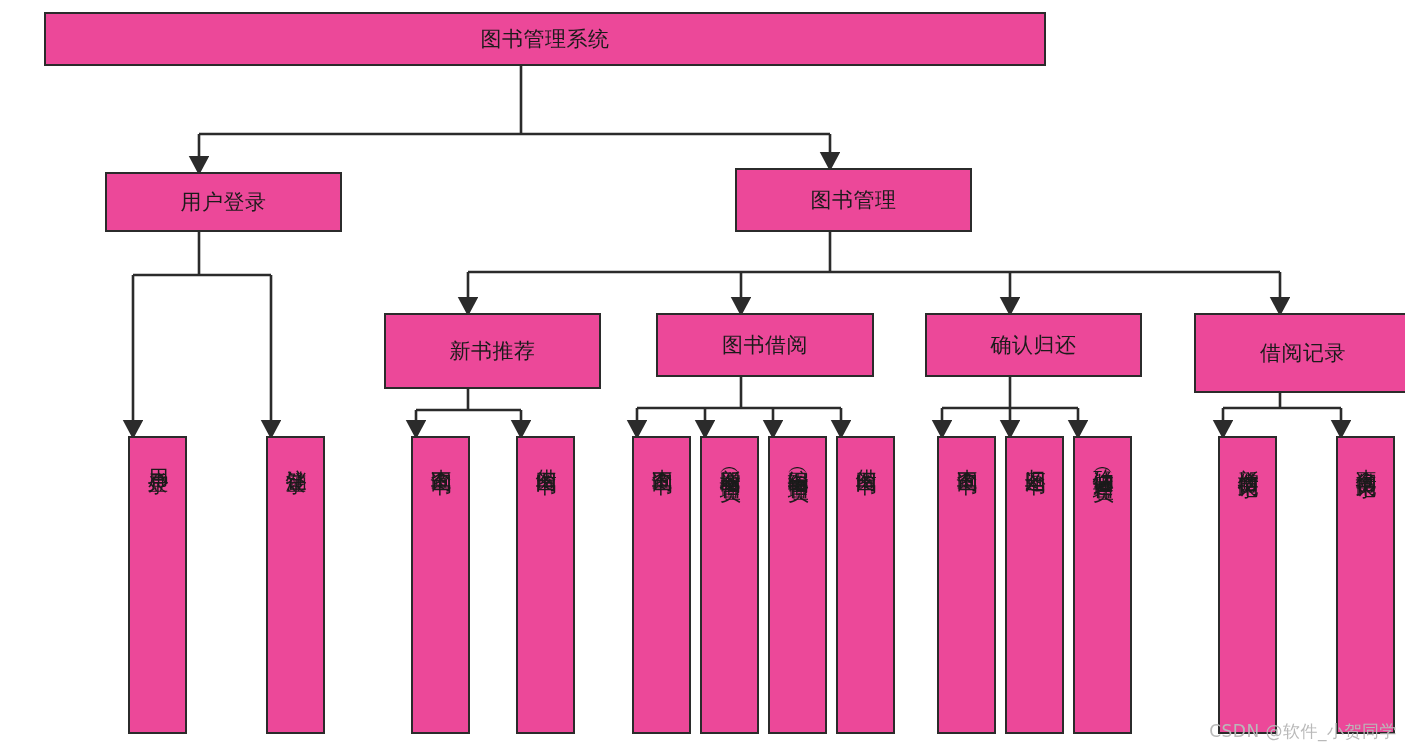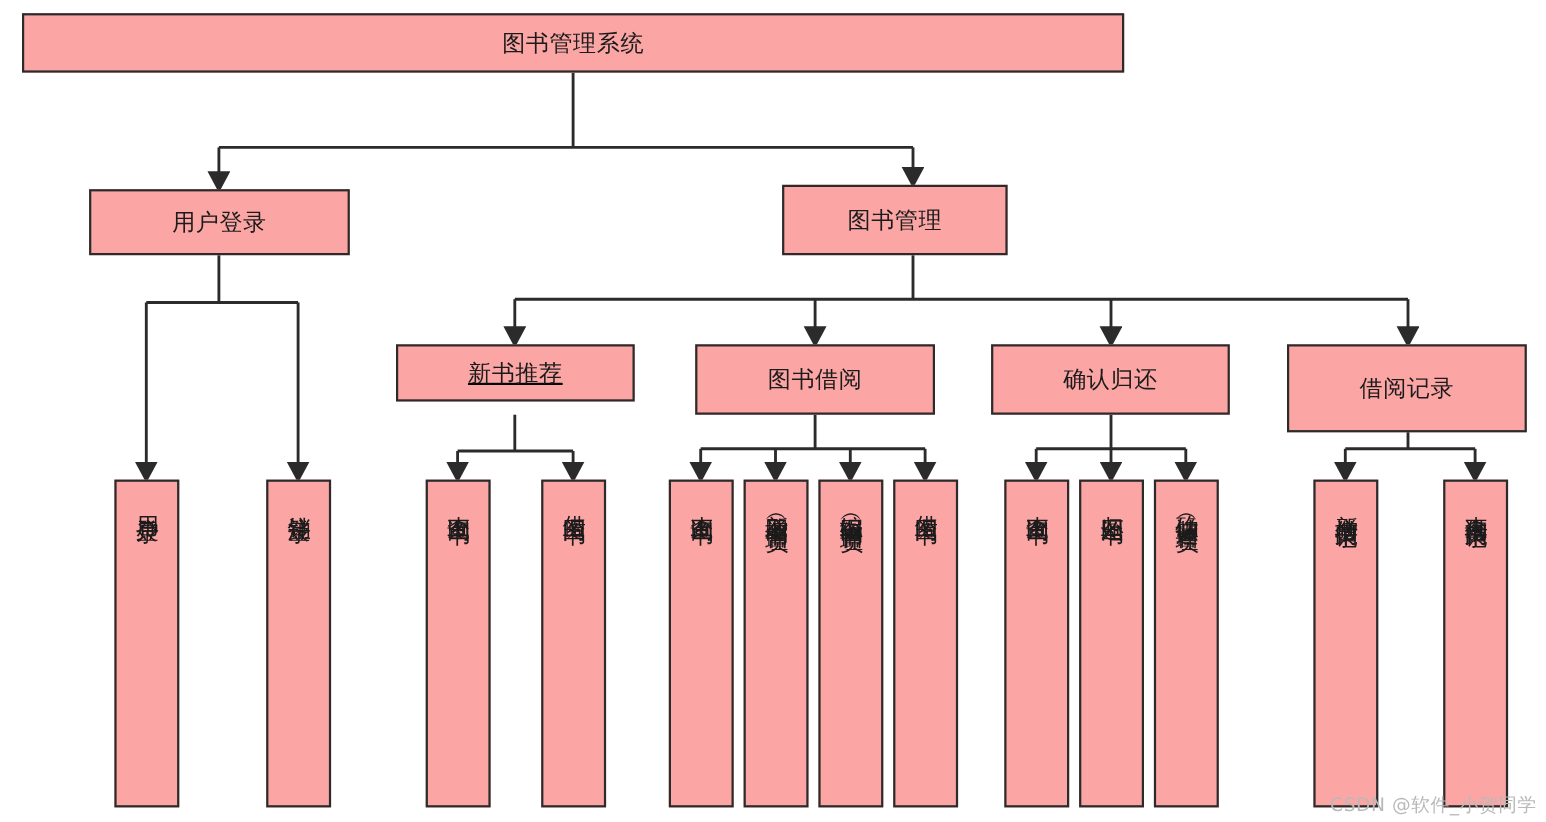--- a/index.html
+++ b/index.html
@@ -24,26 +24,27 @@
     position: absolute;
     left: 0;
     top: 0;
     width: 1405px;
     height: 747px;
     pointer-events: none;
   }
   .node {
     position: absolute;
     box-sizing: border-box;
-    background: #fca5a5;
+    background: #ec4899;
     border: 2.5px solid #2b2b2b;
     display: flex;
     align-items: center;
     justify-content: center;
     overflow: hidden;
+    margin-left: 24px;
   }
   .node.horiz {
     padding: 2px 6px;
   }
   .node-label {
     color: #1b1b1b;
     font-size: 21px;
     line-height: 1.15;
     letter-spacing: 0.5px;
     white-space: nowrap;
@@ -131,25 +132,25 @@
   </svg>
 
   <div class="node horiz" style="left:20px; top:12px; width:1002px; height:54px;">
     <span class="node-label">图书管理系统</span>
   </div>
 
   <div class="node horiz" style="left:81px; top:172px; width:237px; height:60px;">
     <span class="node-label">用户登录</span>
   </div>
 
-  <div class="node horiz" style="left:711px; top:168px; width:205px; height:64px;">
+  <div class="node horiz" style="left:711px; top:168px; width:237px; height:64px;">
     <span class="node-label">图书管理</span>
   </div>
 
-  <div class="node horiz" style="left:360px; top:313px; width:217px; height:52px;text-decoration:underline;">
+  <div class="node horiz" style="left:360px; top:313px; width:217px; height:76px;">
     <span class="node-label">新书推荐</span>
   </div>
 
   <div class="node horiz" style="left:632px; top:313px; width:218px; height:64px;">
     <span class="node-label">图书借阅</span>
   </div>
 
   <div class="node horiz" style="left:901px; top:313px; width:217px; height:64px;">
     <span class="node-label">确认归还</span>
   </div>

